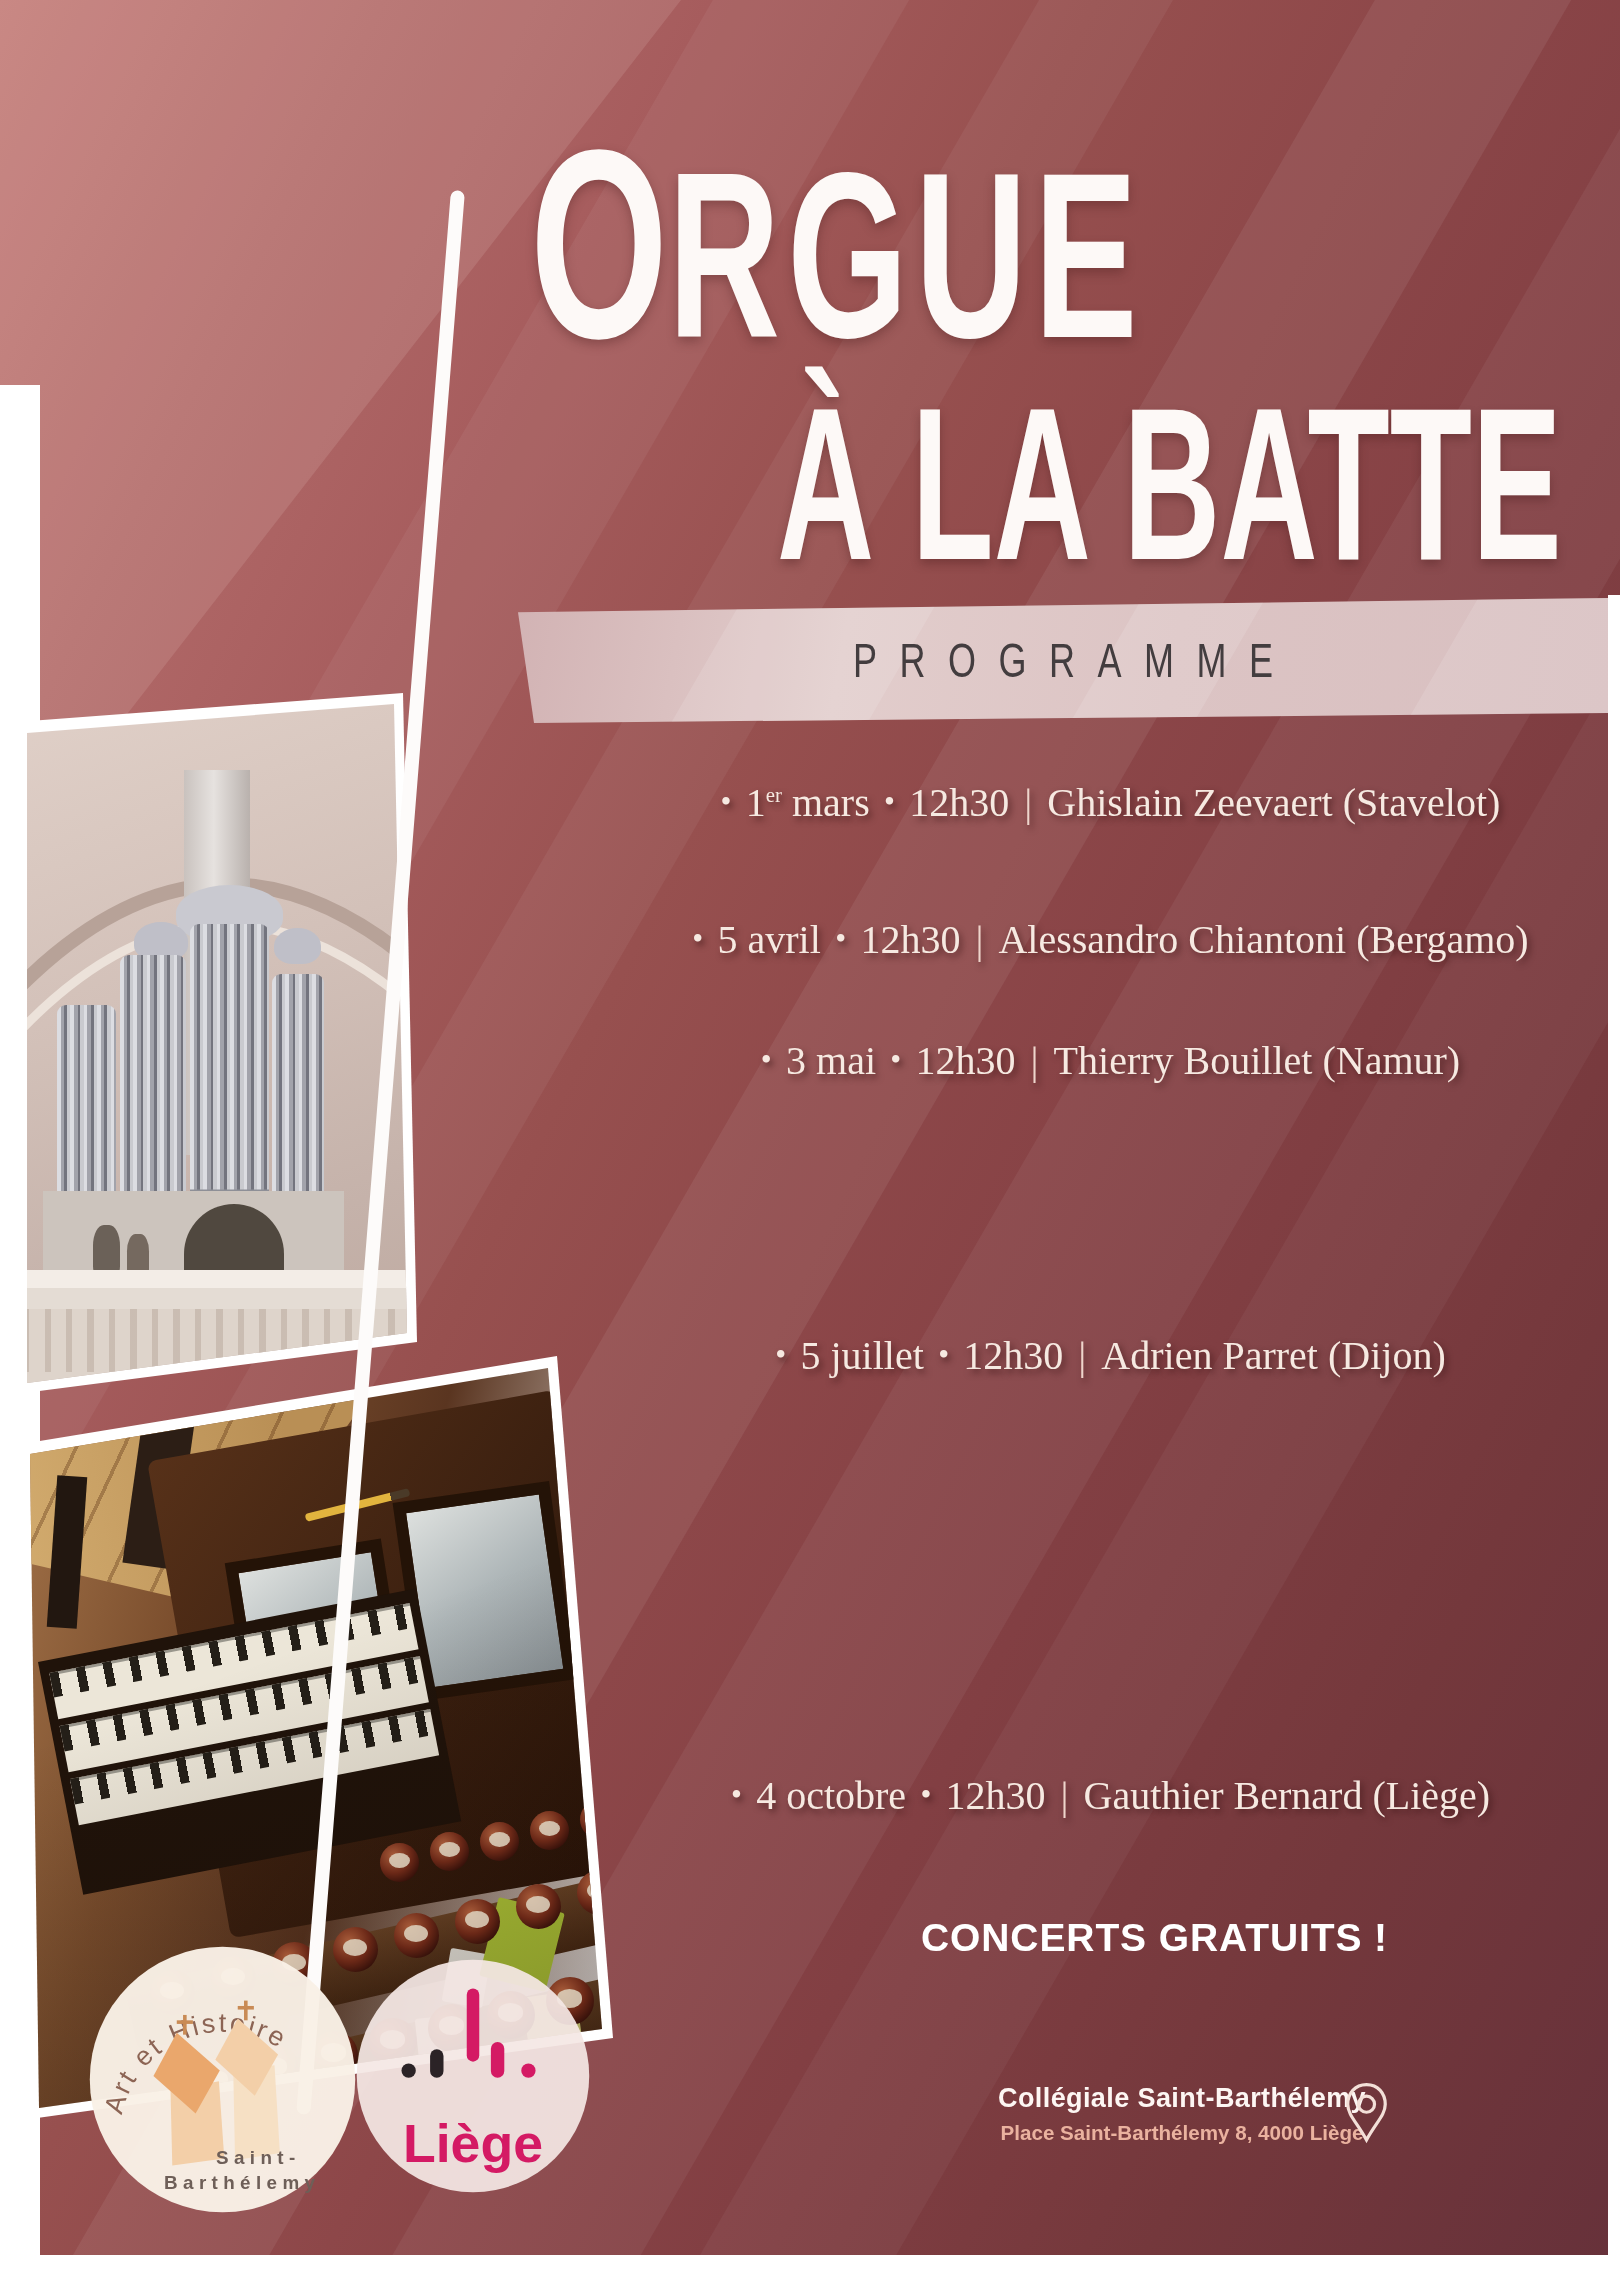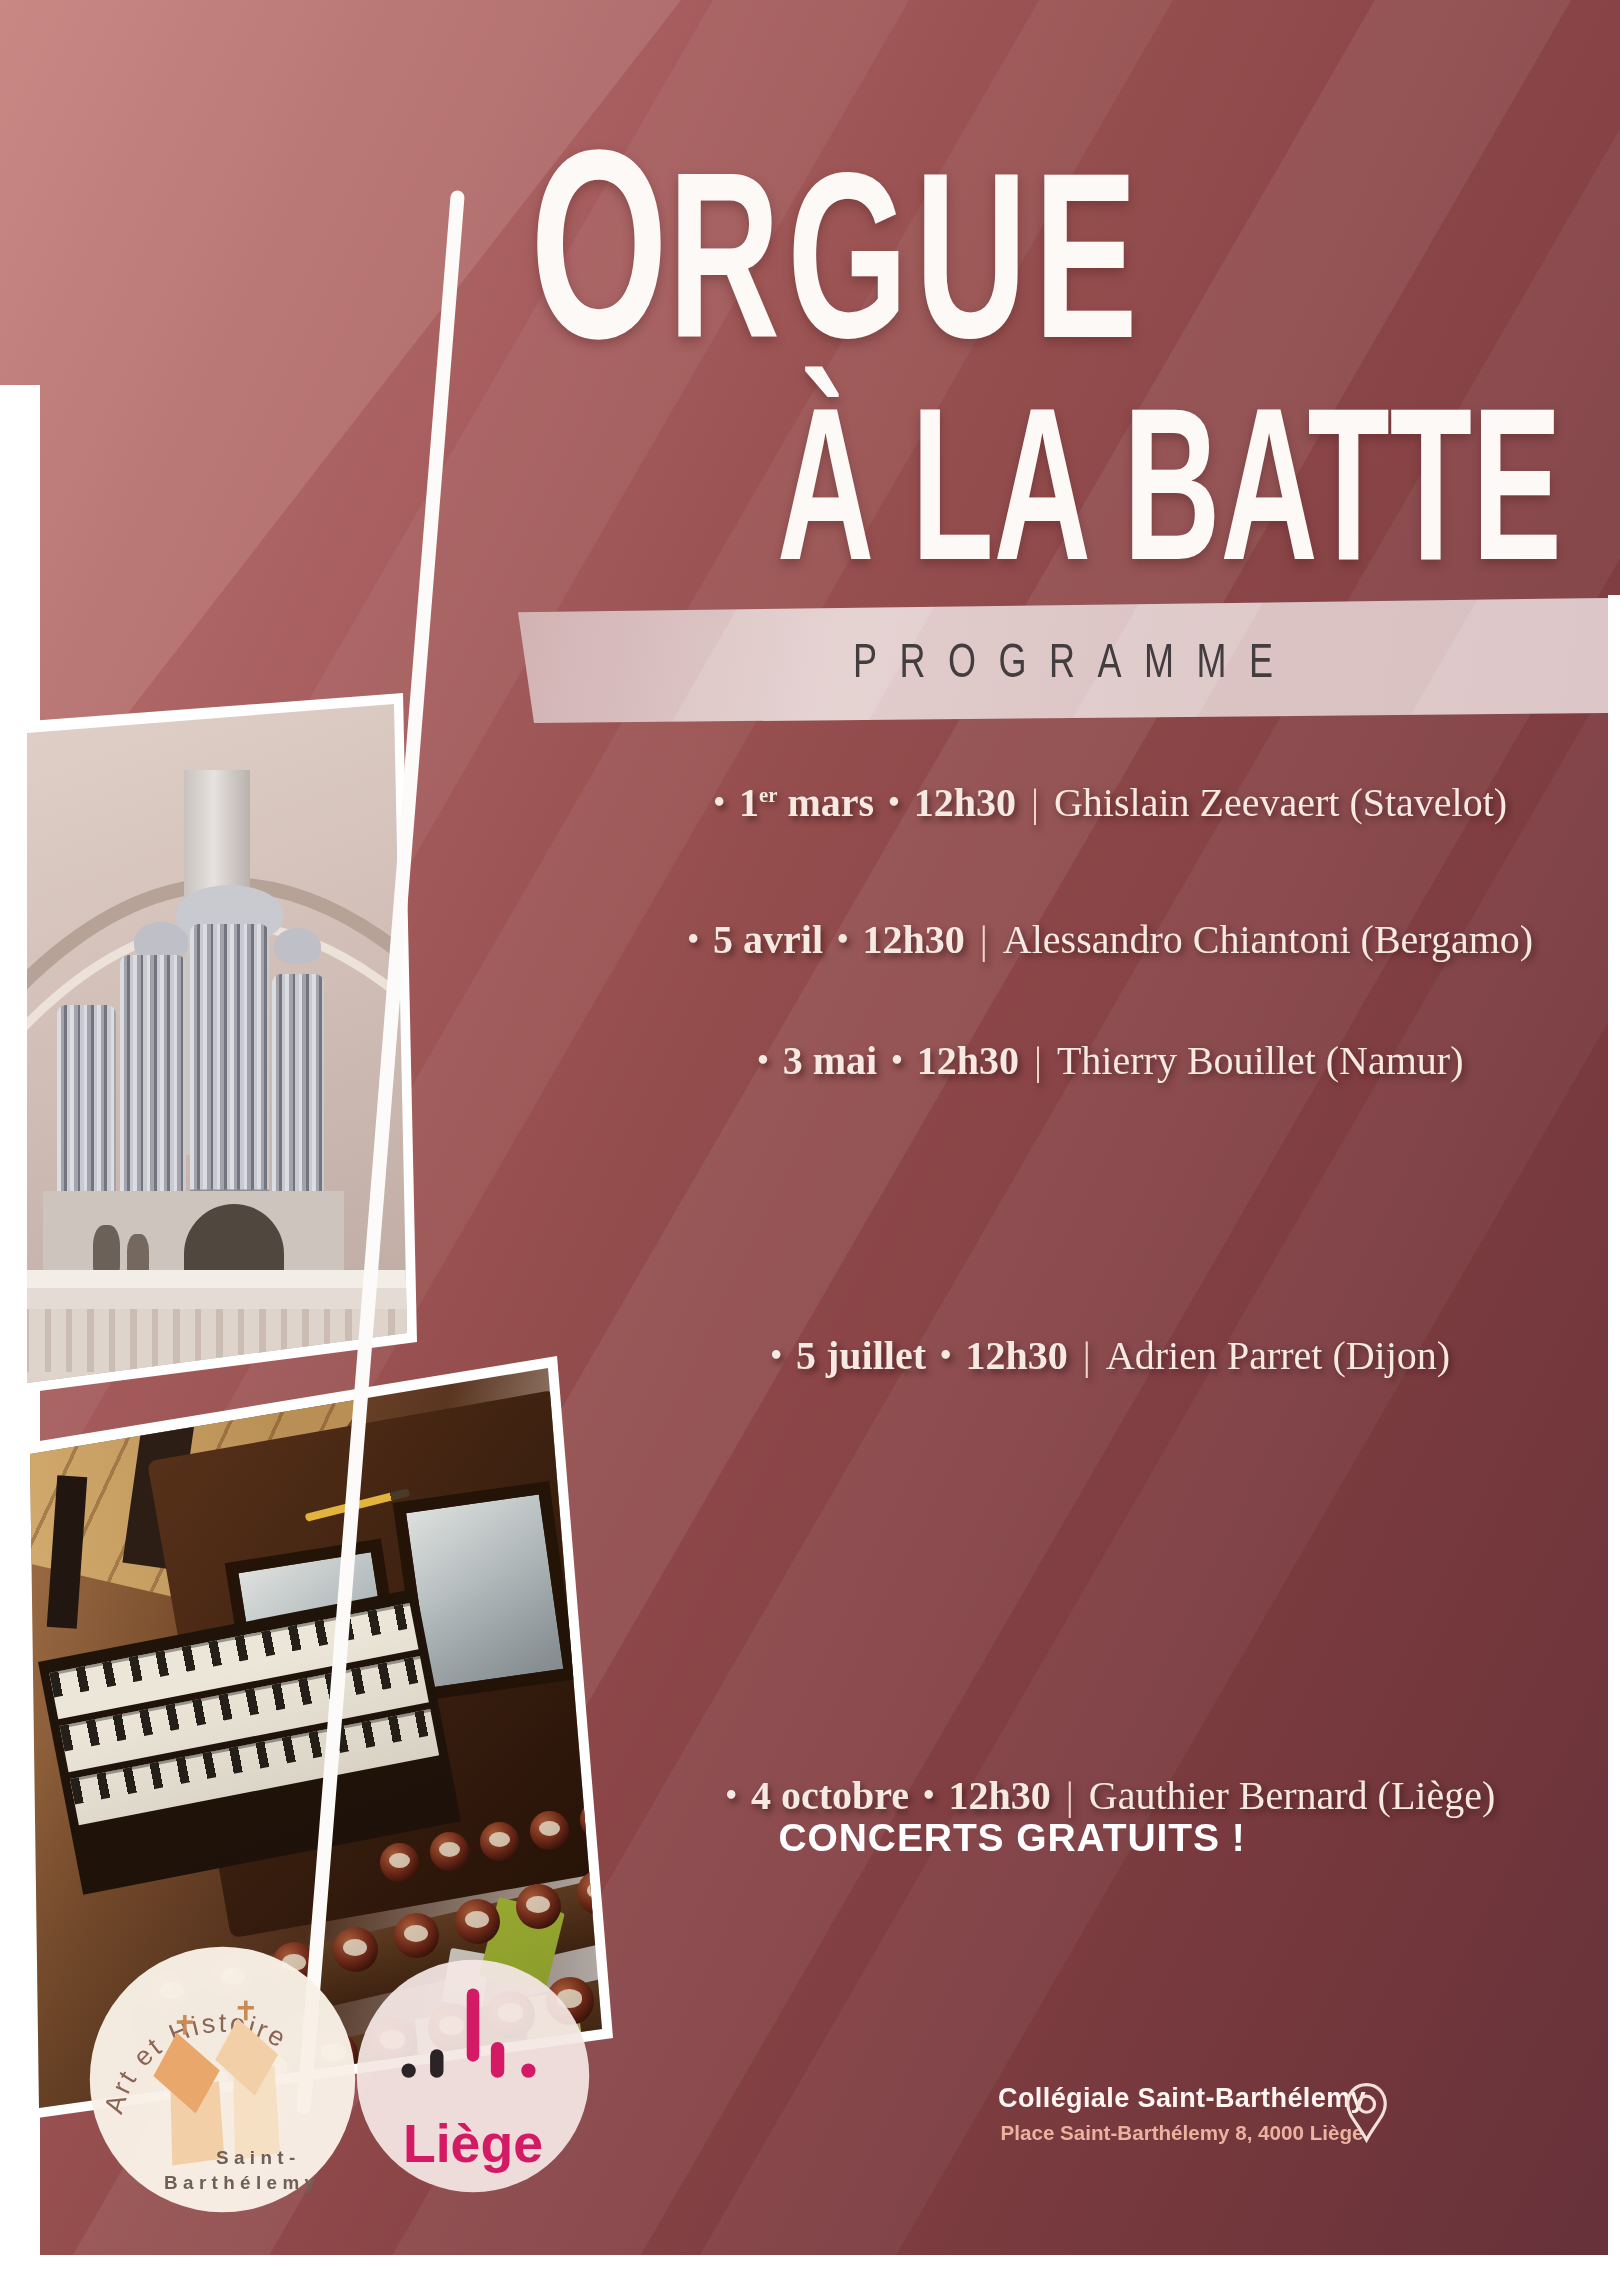--- a/index.html
+++ b/index.html
@@ -52,30 +52,30 @@
   .band .streak{top:-269px;height:806px;background:rgba(255,255,255,.12);}
   .bs1{left:161px}.bs2{left:555px;width:107px}.bs3{left:896px}
   .band-label{color:#433d3f;font-size:48px;letter-spacing:30px;font-weight:400;
     transform:scaleX(.75);white-space:nowrap;padding-left:30px;}
 
   
   .list{left:641px;top:0;width:939px;height:2293px;z-index:4;}
   .crow{position:absolute;left:0;width:100%;text-align:center;white-space:nowrap;
     font-family:"Liberation Serif",serif;font-size:40px;line-height:52px;color:#f6e9e1;
     text-shadow:2.7px 3.6px 6.3px rgba(45,12,12,.55);}
-  .c-date{font-weight:700;}
+  .c-date{font-weight:400;}
   .c-bullet{font-size:.78em;vertical-align:3.6px;}
   .c-bullet.b1{margin-right:14.3px;}
   .c-bullet.b2{margin:0 14.3px;}
   .crow sup{font-size:.52em;vertical-align:super;line-height:0;}
   .c-sep{font-weight:400;color:#eed5cc;margin:0 15px;}
   .c-artist{font-weight:400;}
 
   
-  .free{left:636px;top:1816px;width:752px;z-index:4;text-align:center;color:#ffffff;
+  .free{left:636px;top:1916px;width:752px;z-index:4;text-align:right;color:#ffffff;
     font-size:39px;font-weight:700;letter-spacing:0.9px;white-space:nowrap;}
   .venue-name{left:958px;top:2083px;width:448px;z-index:4;text-align:center;color:#fdf6f3;
     font-size:27px;font-weight:700;letter-spacing:0.4px;white-space:nowrap;}
   .venue-addr{left:958px;top:2121px;width:448px;z-index:4;text-align:center;color:#eab29f;
     font-size:20.6px;font-weight:700;white-space:nowrap;}
   .pin{left:1345px;top:2081px;z-index:4;}
 
   
   .ph-frame{left:0;top:0;width:1620px;height:2293px;background:#ffffff;z-index:5;}
   .f1{clip-path:polygon(16px 722px,403px 693px,417px 1342px,16px 1394px);}

